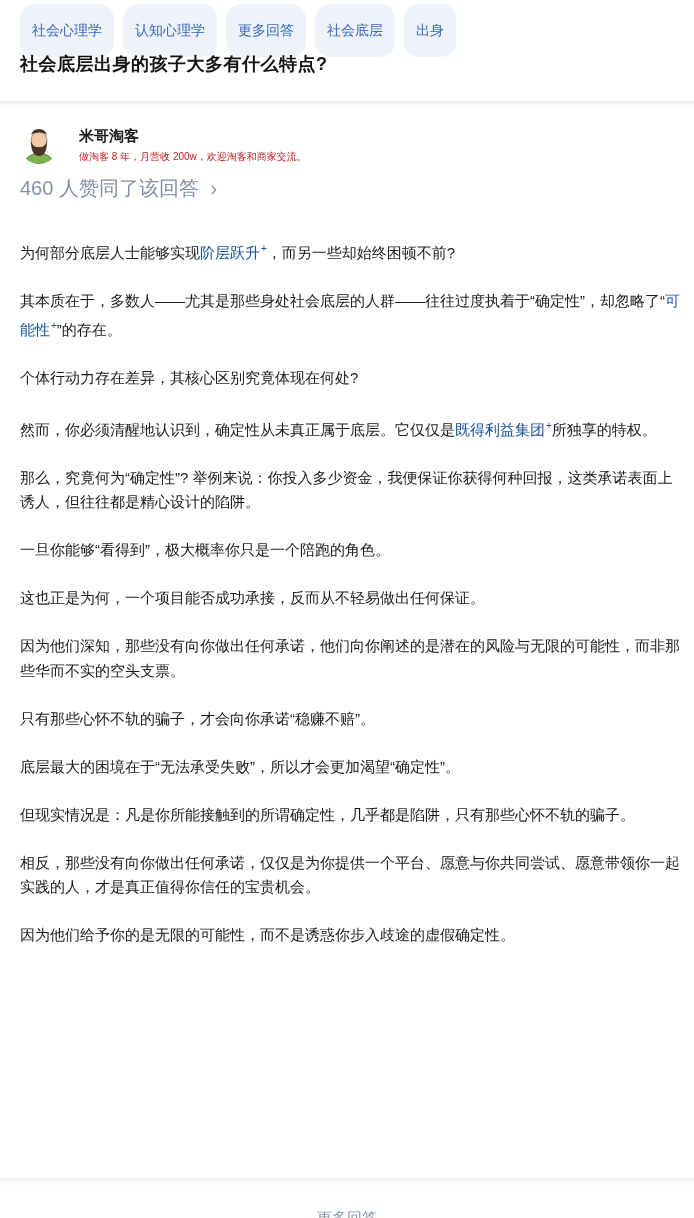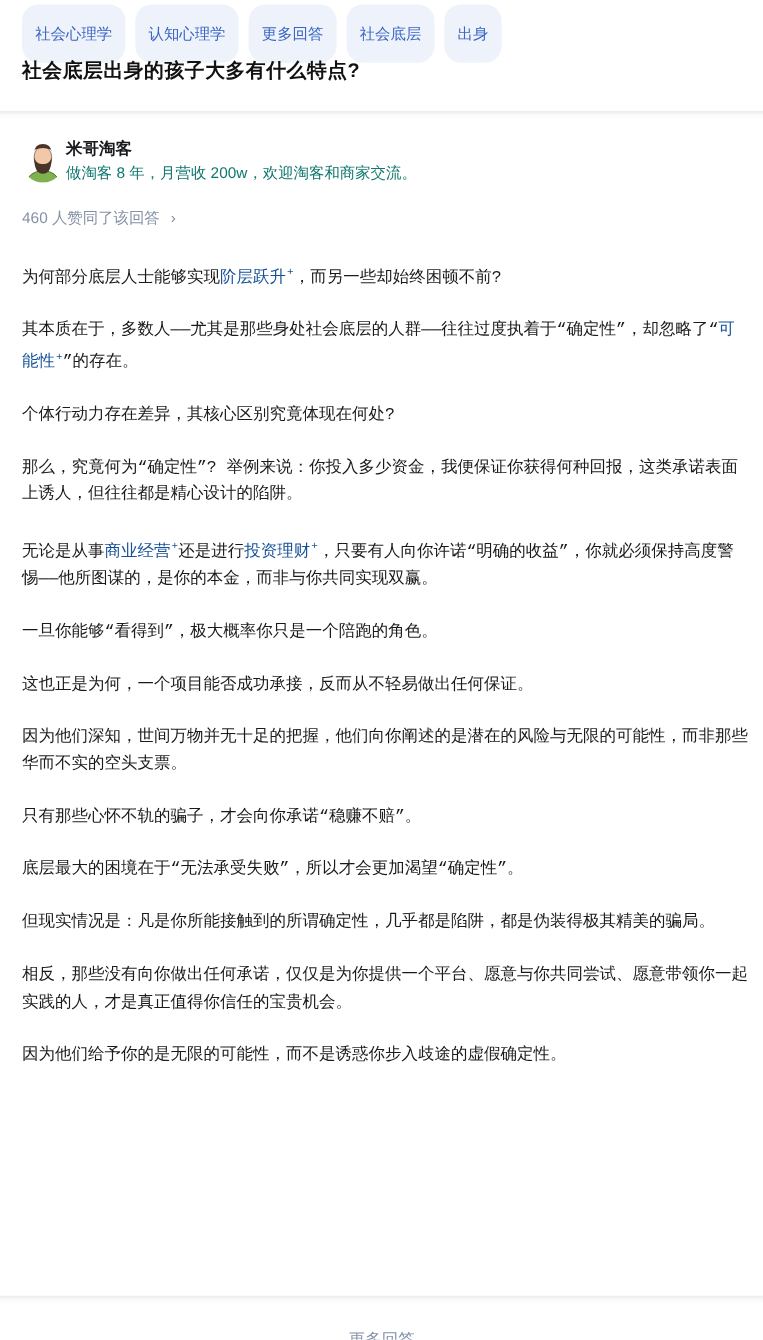--- a/index.html
+++ b/index.html
@@ -3,26 +3,26 @@
 <meta charset="utf-8">
 <style>
   html, body { margin:0; padding:0; background:#fff; }
   body { width:694px; height:1218px; overflow:hidden; font-family:"Liberation Sans","DejaVu Sans",sans-serif; color:#191b1f; position:relative; }
   .tags { position:absolute; top:4px; left:20px; display:flex; gap:9px; }
   .tag { background:#eef2fb; color:#1772f6; color:#3a66c4; font-size:14px; height:29px; line-height:29px; padding:12px 12px; border-radius:15px; }
   .title { position:absolute; top:52px; left:20px; font-size:18px; font-weight:bold; letter-spacing:0.5px; color:#121212; }
   .divider1 { position:absolute; top:101px; left:0; width:694px; height:8px; background:linear-gradient(#e8e8ea, #fafafa 40%, #fff); }
   .author { position:absolute; top:126px; left:20px; display:flex; align-items:center; }
   .avatar { width:38px; height:38px; border-radius:50%; overflow:hidden; }
-  .author-info { margin-left:2px; }
+  .author-info { margin-left:21px; }
   .author-name { font-size:15px; font-weight:bold; color:#191b1f; }
-  .author-bio { font-size:14px; color:#0f766e; margin-top:4px; }
-  .votes { position:absolute; top:190px; left:20px; font-size:14px; color:#8590a6; }
+  .author-bio { font-size:10px; color:#b91c1c; margin-top:4px; }
+  .votes { position:absolute; top:175px; left:20px; font-size:20px; color:#8590a6; }
   .content { position:absolute; top:237px; left:20px; width:660px; font-size:15px; line-height:24.5px; color:#1a1a1a; }
-  .content p { margin:0 0 23.5px 0;font-family:Liberation Mono, monospace; }
+  .content p { margin:0 0 23.5px 0; }
   .link { color:#175199; }
   .sup { color:#175199; font-size:10px; vertical-align:super; margin-left:1px; }
   .divider2 { position:absolute; top:1178px; left:0; width:694px; height:8px; background:linear-gradient(#ececee, #fafafa 50%, #fff); }
   .more { position:absolute; top:1209px; left:0; width:694px; text-align:center; font-size:15px; color:#8590a6; }
 </style>
 </head>
 <body>
 
 <div class="tags">
   <span class="tag">社会心理学</span>
@@ -53,26 +53,26 @@
 
 <div class="votes">
   <span>460 人赞同了该回答</span>
   <span style="margin-left:6px;">›</span>
 </div>
 
 <div class="content">
   <p><span>为何部分底层人士能够实现</span><span class="link">阶层跃升</span><span class="sup">+</span><span>，而另一些却始终困顿不前?</span></p>
   <p><span>其本质在于，多数人——尤其是那些身处社会底层的人群——往往过度执着于“确定性”，却忽略了“</span><span class="link">可能性</span><span class="sup">+</span><span>”的存在。</span></p>
   <p>个体行动力存在差异，其核心区别究竟体现在何处?</p>
+  <p><span>然而，你必须清醒地认识到，确定性从未真正属于底层。它仅仅是</span><span class="link">既得利益集团</span><span class="sup">+</span><span>所独享的特权。</span></p>
   <p>那么，究竟何为“确定性”? 举例来说：你投入多少资金，我便保证你获得何种回报，这类承诺表面上诱人，但往往都是精心设计的陷阱。</p>
-  <p><span>无论是从事</span><span class="link">商业经营</span><span class="sup">+</span><span>还是进行</span><span class="link">投资理财</span><span class="sup">+</span><span>，只要有人向你许诺“明确的收益”，你就必须保持高度警惕——他所图谋的，是你的本金，而非与你共同实现双赢。</span></p>
   <p>一旦你能够“看得到”，极大概率你只是一个陪跑的角色。</p>
   <p>这也正是为何，一个项目能否成功承接，反而从不轻易做出任何保证。</p>
-  <p>因为他们深知，世间万物并无十足的把握，他们向你阐述的是潜在的风险与无限的可能性，而非那些华而不实的空头支票。</p>
+  <p>因为他们深知，那些没有向你做出任何承诺，他们向你阐述的是潜在的风险与无限的可能性，而非那些华而不实的空头支票。</p>
   <p>只有那些心怀不轨的骗子，才会向你承诺“稳赚不赔”。</p>
   <p>底层最大的困境在于“无法承受失败”，所以才会更加渴望“确定性”。</p>
-  <p>但现实情况是：凡是你所能接触到的所谓确定性，几乎都是陷阱，都是伪装得极其精美的骗局。</p>
+  <p>但现实情况是：凡是你所能接触到的所谓确定性，几乎都是陷阱，只有那些心怀不轨的骗子。</p>
   <p>相反，那些没有向你做出任何承诺，仅仅是为你提供一个平台、愿意与你共同尝试、愿意带领你一起实践的人，才是真正值得你信任的宝贵机会。</p>
   <p>因为他们给予你的是无限的可能性，而不是诱惑你步入歧途的虚假确定性。</p>
 </div>
 
 <div class="divider2"></div>
 <div class="more">更多回答</div>
 
 </body></html>

